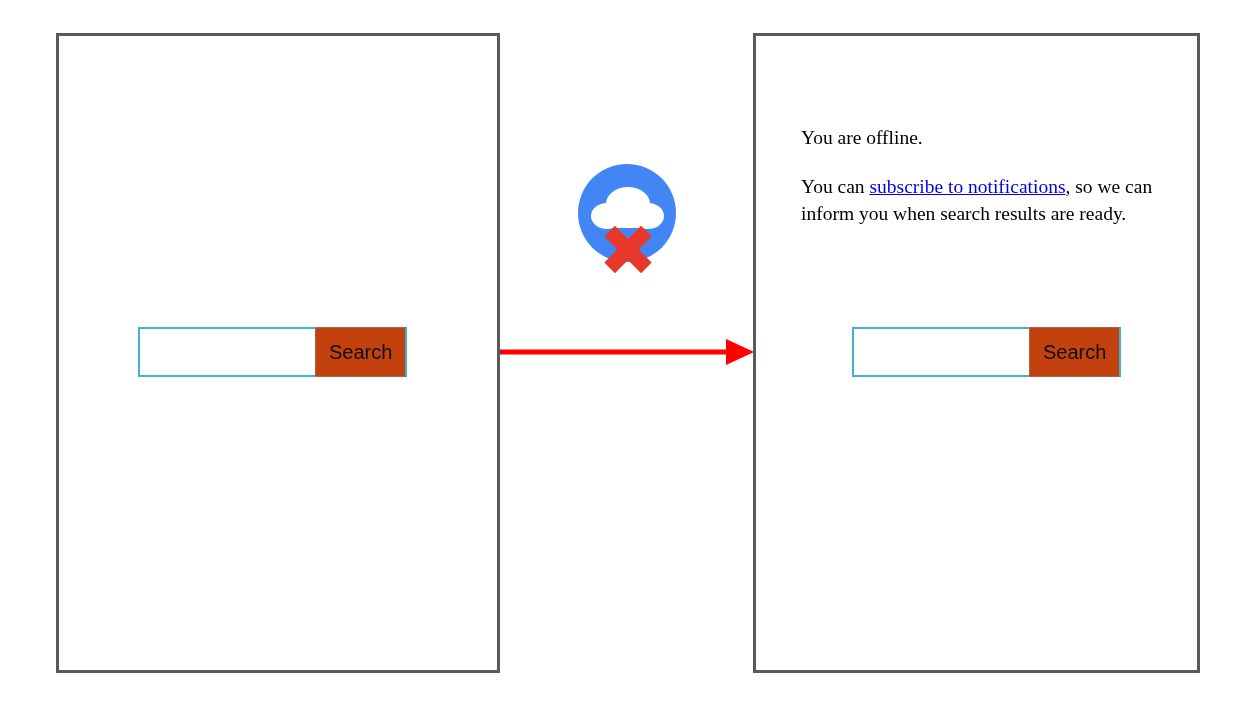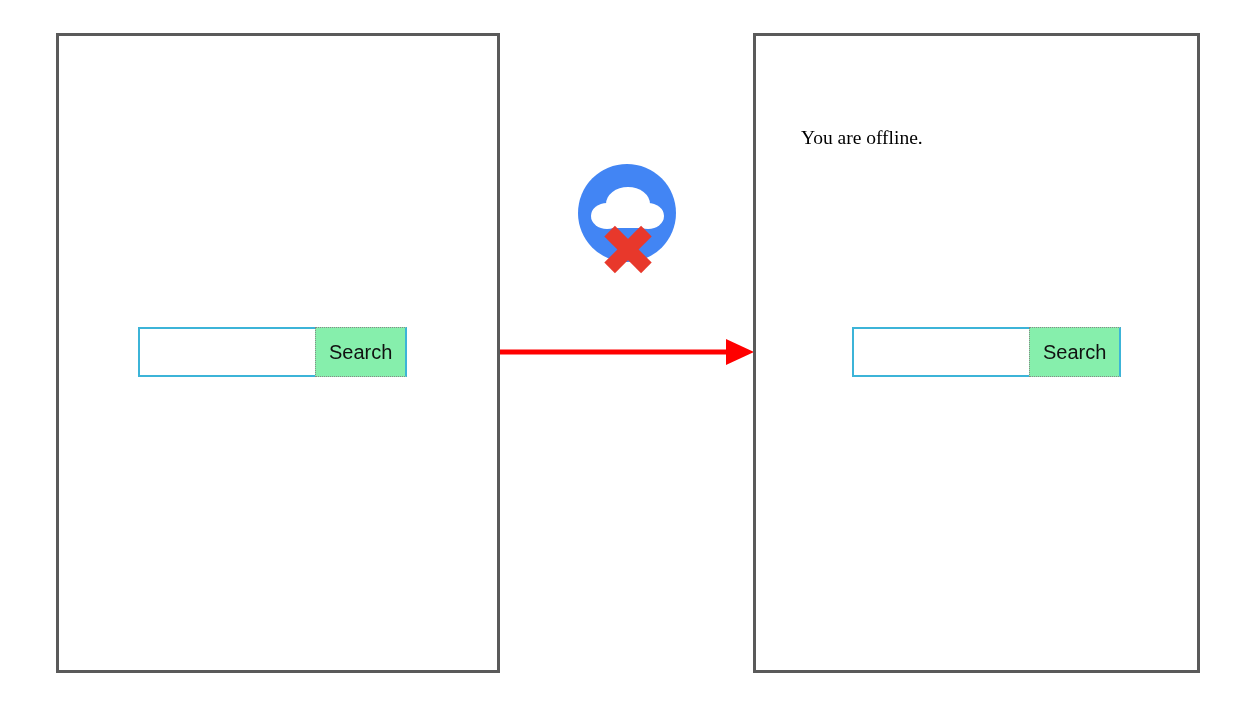--- a/index.html
+++ b/index.html
@@ -59,21 +59,21 @@
     outline: none;
     padding: 0 6px;
     font-family: "Liberation Sans", sans-serif;
     font-size: 17px;
     color: #111111;
   }
   .search-button {
     box-sizing: border-box;
     height: 50px;
     padding: 0 13px;
-    background: #86efac;
+    background: #c2410c;
     border: 1px dotted #888888;
     border-right: 2px solid #3cb4d8;
     font-family: "Liberation Sans", sans-serif;
     font-size: 20px;
     color: #111111;
     line-height: 48px;
     text-align: center;
     cursor: pointer;
     white-space: nowrap;
   }
@@ -155,20 +155,21 @@
       <line x1="2" y1="18" x2="232" y2="18" stroke="#ff0000" stroke-width="5"></line>
       <polygon points="228,5 256,18 228,31" fill="#ff0000"></polygon>
     </svg>
   </div>
 
   <div class="panel" id="panel-after">
   </div>
 
   <div id="offline-message">
     <p id="offline-status-line">You are offline.</p>
+    <p><span>You can </span><a class="inline-link" href="#">subscribe to notifications</a><span>, so we can inform you when search results are ready.</span></p>
   </div>
 
   <div class="search-widget" id="search-widget-after">
     <input class="search-input" type="text" placeholder="" style="">
     <div class="search-button">Search</div>
   </div>
 
 </div>
 
 </body></html>

